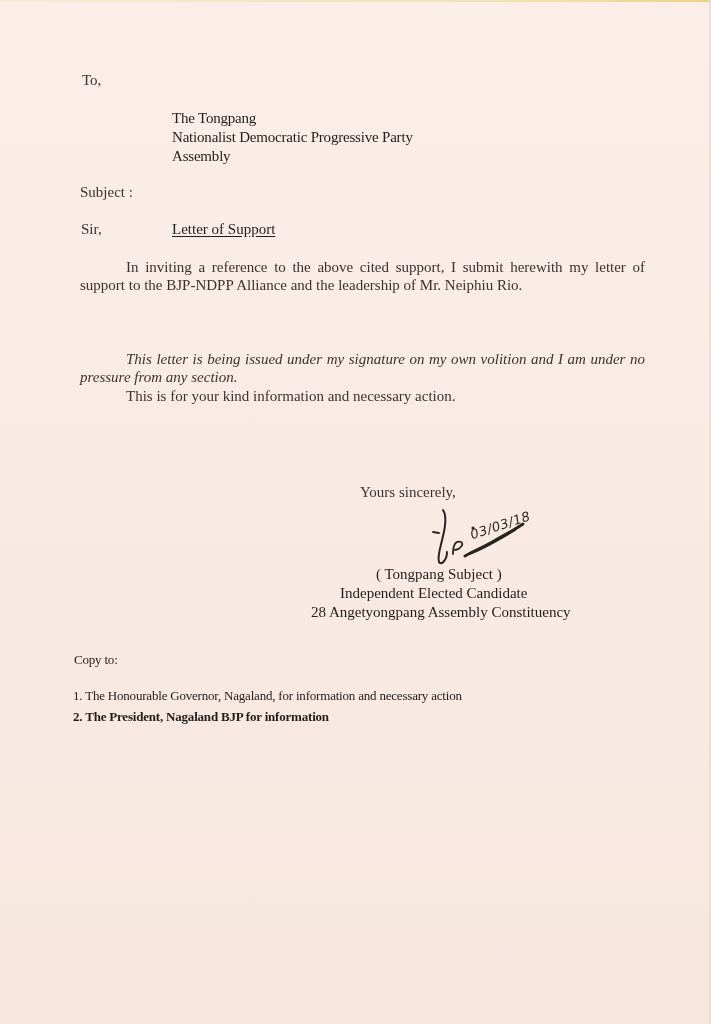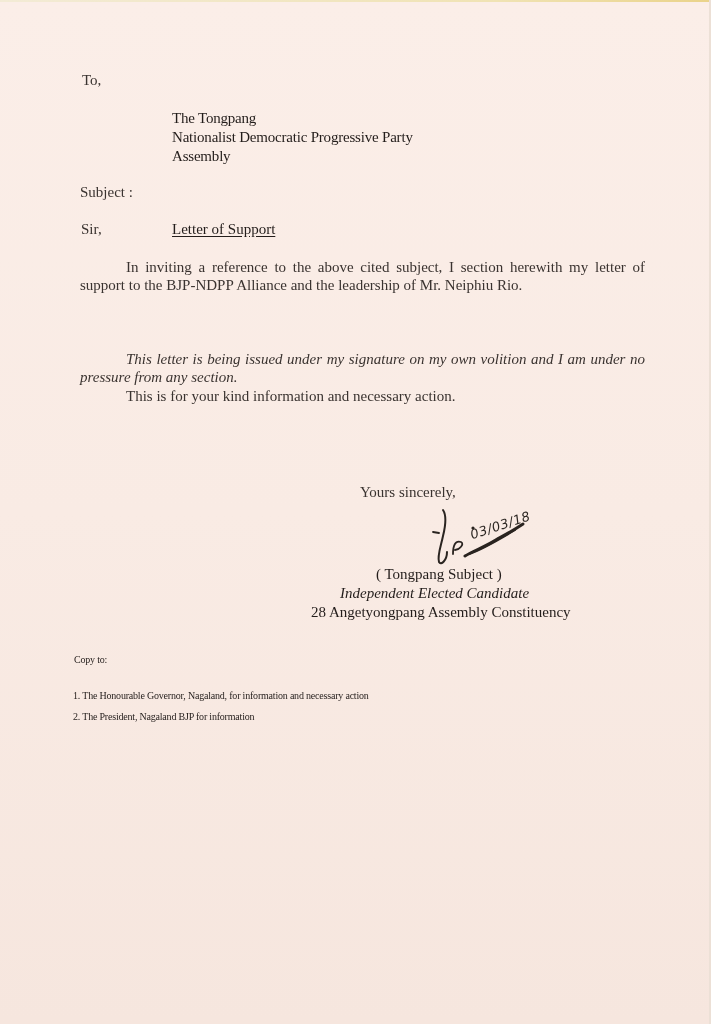--- a/index.html
+++ b/index.html
@@ -63,21 +63,21 @@
     }
     .para .indent {
       display: inline-block;
       width: 46px;
     }
     .sign {
       font-size: 15px;
       color: #231d1b;
     }
     .copy {
-      font-size: 10px;
+      font-size: 13px;
       color: #231d1b;
       letter-spacing: -0.2px;
     }
     .signature {
       position: absolute;
       left: 425px;
       top: 506px;
       width: 140px;
       height: 60px;
     }
@@ -110,44 +110,44 @@
     <div class="txt addr" style="left:172px; top:147px;">Assembly</div>
   </div>
 
   <div>
     <div class="txt subj-label" style="left:80px; top:183px;">Subject :</div>
     <div class="txt subj-value" style="left:172px; top:183px;margin-top:37px;">Letter of Support</div>
   </div>
 
   <div class="txt greet" style="left:81px; top:220px;">Sir,</div>
 
-  <div class="para" style="top:258px;"><span class="indent"></span><span>In inviting a reference to the above cited subject, I section herewith my letter of support to the BJP-NDPP Alliance and the leadership of Mr. Neiphiu Rio.</span></div>
+  <div class="para" style="top:258px;"><span class="indent"></span><span>In inviting a reference to the above cited support, I submit herewith my letter of support to the BJP-NDPP Alliance and the leadership of Mr. Neiphiu Rio.</span></div>
 
   <div class="para" style="top:350px;font-style:italic;"><span class="indent"></span><span>This letter is being issued under my signature on my own volition and I am under no pressure from any section.</span></div>
 
   <div class="para" style="top:387px;"><span class="indent"></span><span>This is for your kind information and necessary action.</span></div>
 
   <div class="txt greet" style="left:360px; top:483px;">Yours sincerely,</div>
 
   <svg class="signature" viewBox="0 0 140 60">
     <path d="M18 4 C 22 10, 20 22, 18 30 C 16 40, 12 50, 14 56 C 16 60, 22 54, 22 46" fill="none" stroke="#2a2420" stroke-width="2" stroke-linecap="round"></path>
     <path d="M8 26 L 14 27" fill="none" stroke="#2a2420" stroke-width="1.8" stroke-linecap="round"></path>
     <path d="M28 48 C 28 40, 30 34, 36 36 C 40 38, 34 44, 30 44" fill="none" stroke="#2a2420" stroke-width="1.8" stroke-linecap="round"></path>
     <circle cx="48" cy="22" r="1.6" fill="#2a2420"></circle>
     <path d="M40 50 C 50 44, 62 40, 74 32 C 82 28, 92 22, 98 18" fill="none" stroke="#2a2420" stroke-width="3" stroke-linecap="round"></path>
     <path d="M44 48 C 56 44, 70 36, 90 24" fill="none" stroke="#2a2420" stroke-width="2" stroke-linecap="round"></path>
   </svg>
   <div class="sig-date">03/03/18</div>
 
   <div>
     <div class="txt sign" style="left:376px; top:565px;">( Tongpang Subject )</div>
-    <div class="txt sign" style="left:340px; top:584px;font-style:italic;">Independent Elected Candidate</div>
+    <div class="txt sign" style="left:340px; top:584px;">Independent Elected Candidate</div>
     <div class="txt sign" style="left:311px; top:603px;">28 Angetyongpang Assembly Constituency</div>
   </div>
 
   <div class="txt copy" style="left:74px; top:651px;">Copy to:</div>
 
   <div>
     <div class="txt copy" style="left:73px; top:687px;">1. The Honourable Governor, Nagaland, for information and necessary action</div>
-    <div class="txt copy" style="left:73px; top:708px;">2. The President, Nagaland BJP for information</div>
+    <div class="txt copy" style="left:73px; top:708px;font-weight:bold;">2. The President, Nagaland BJP for information</div>
   </div>
 
 </div>
 
 </body></html>

